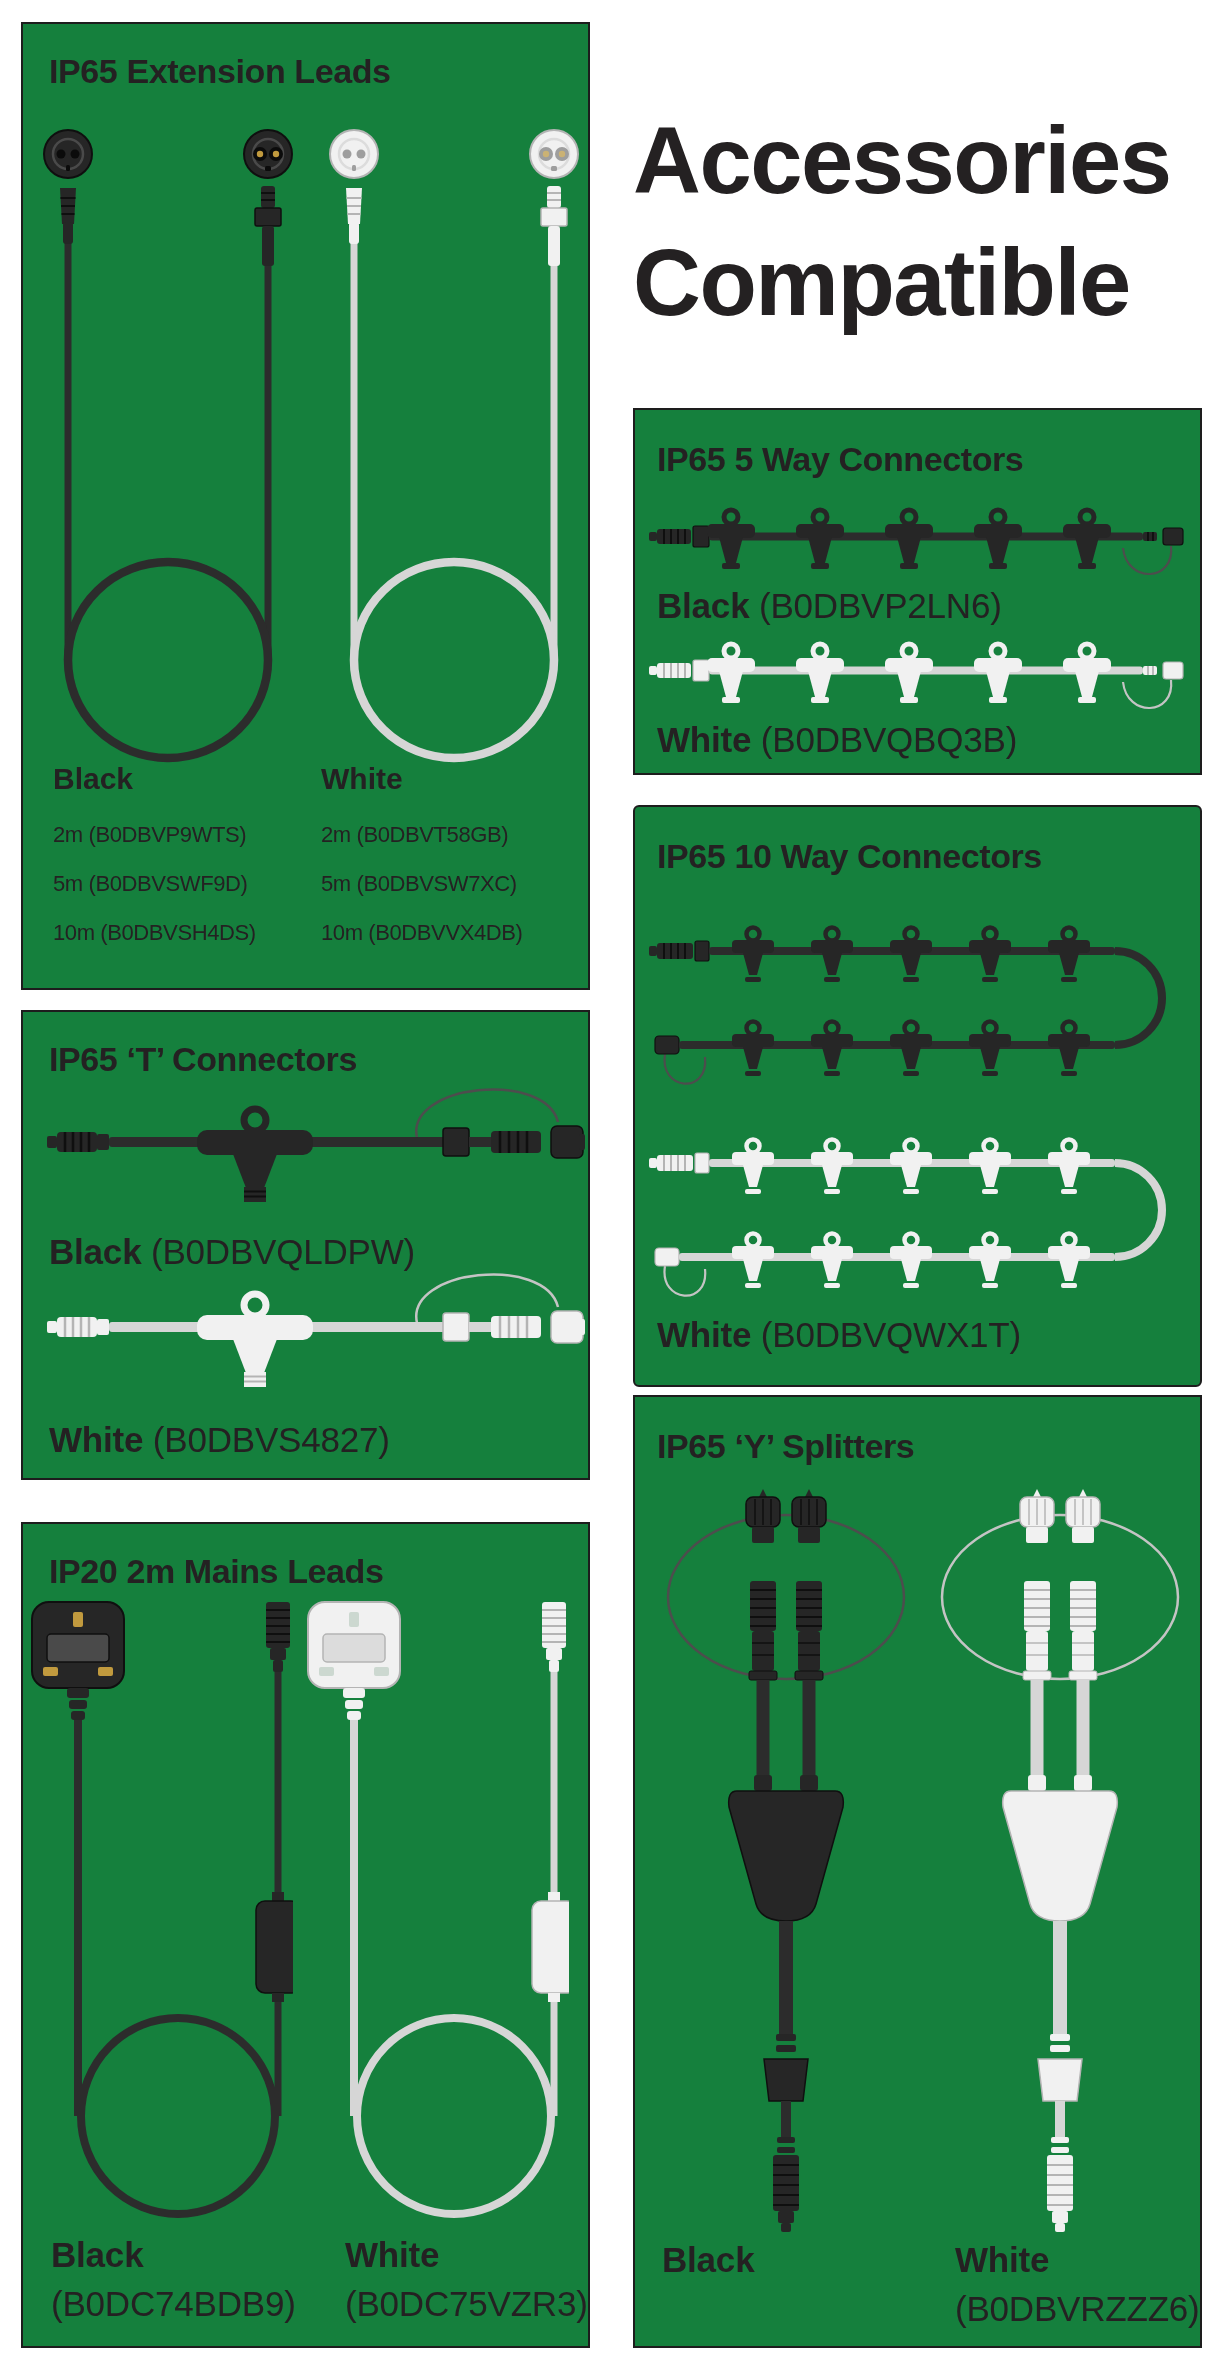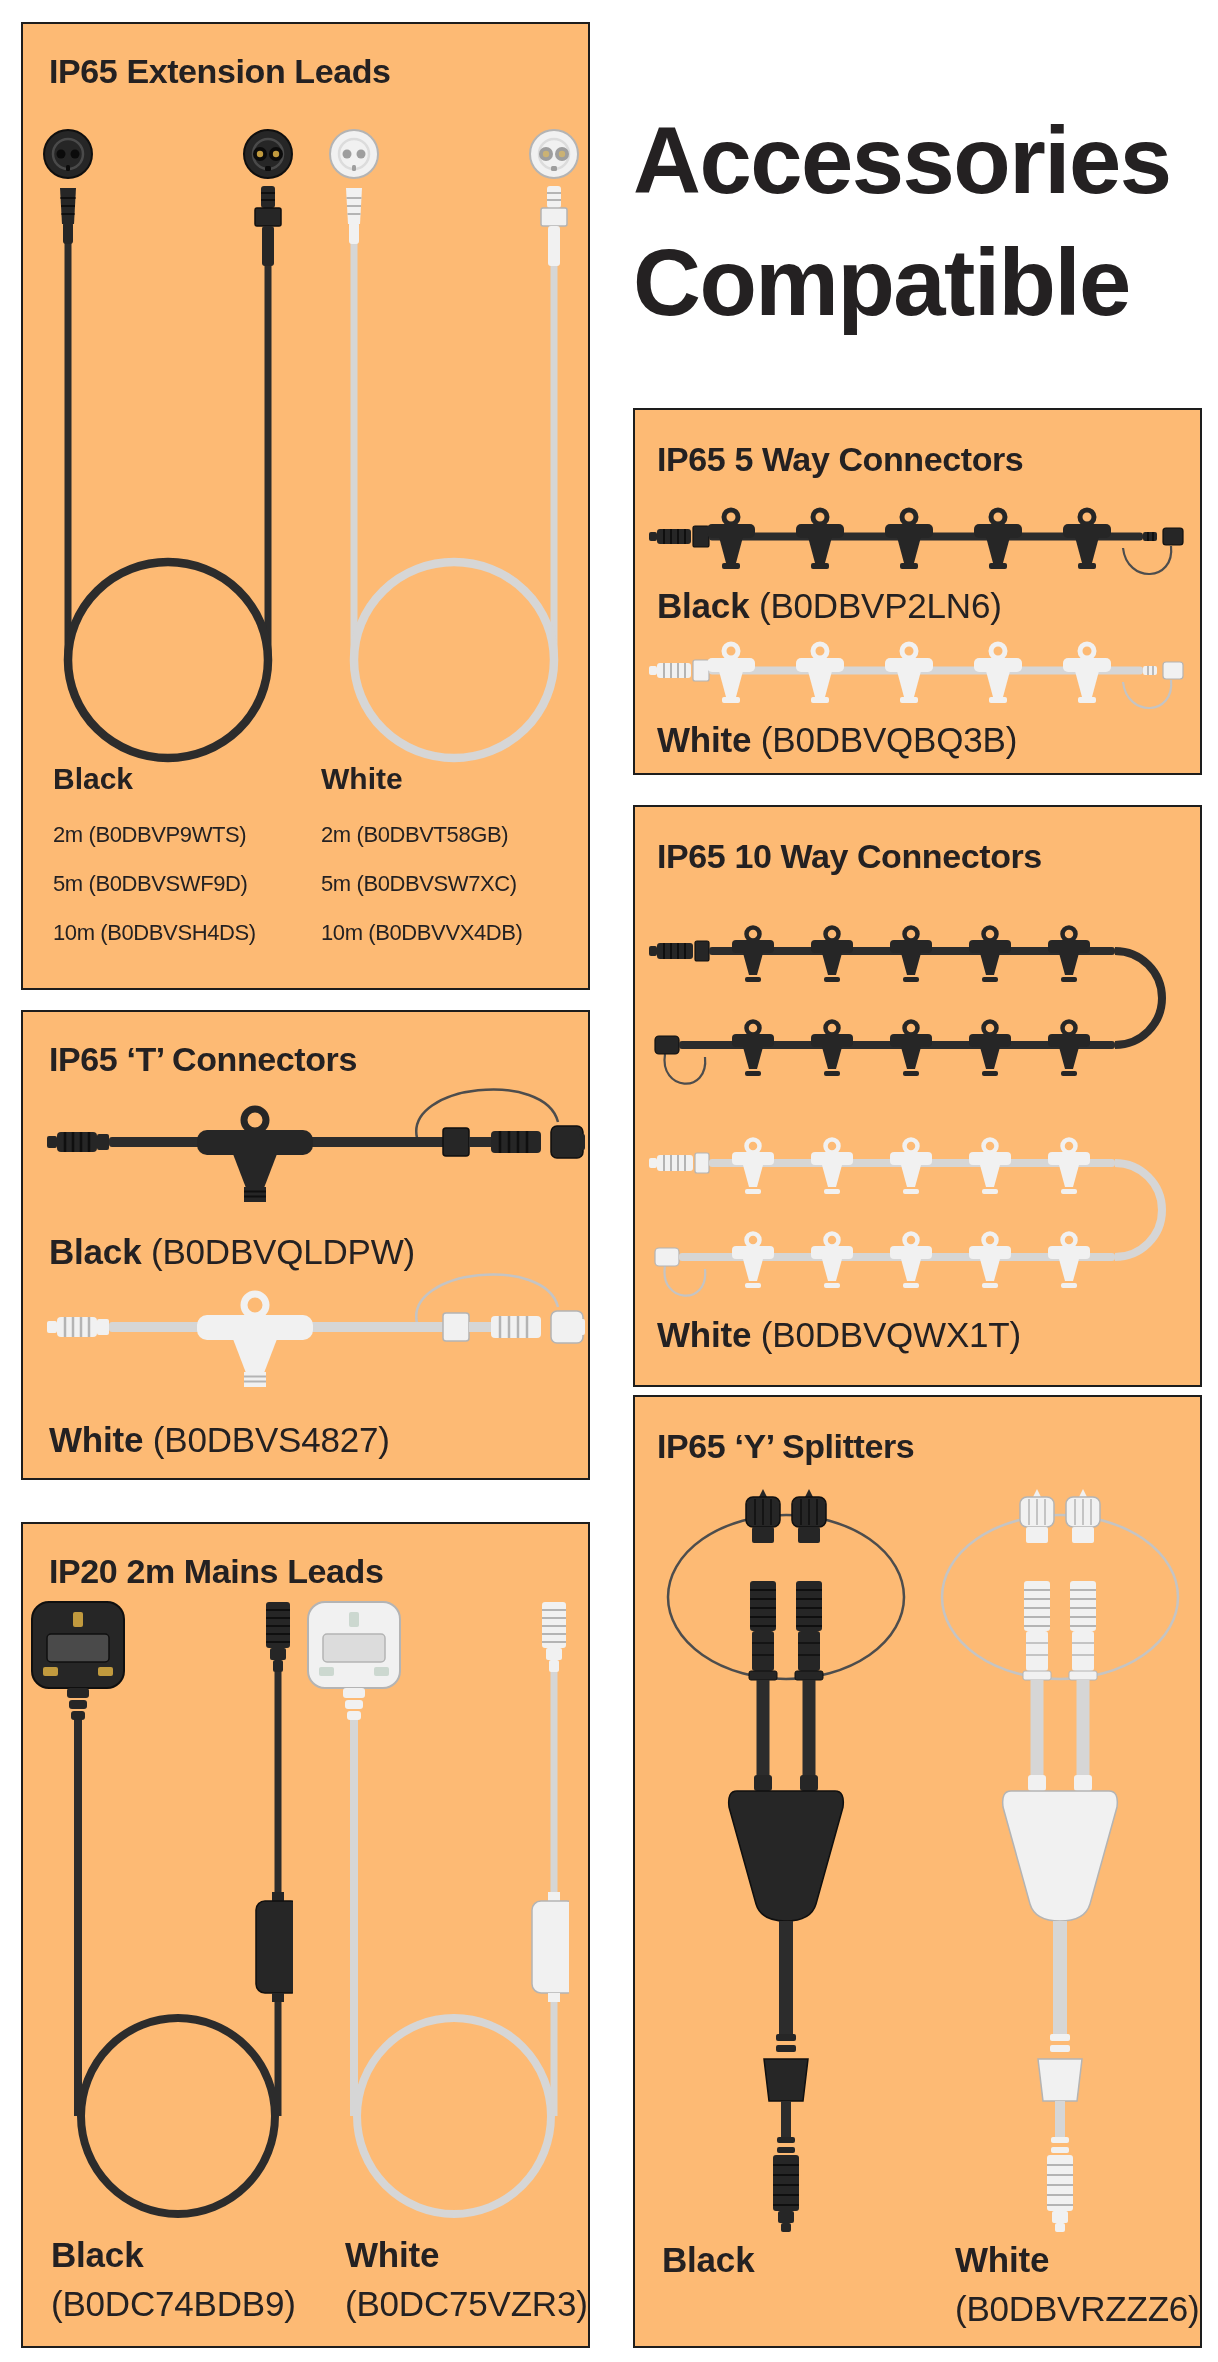--- a/index.html
+++ b/index.html
@@ -4,28 +4,28 @@
 <style>
   html,body{margin:0;padding:0;background:#fff;}
   body{
     width:1218px;height:2362px;position:relative;overflow:hidden;
     font-family:"Liberation Sans", sans-serif;
     color:var(--ink,#242122);
     -webkit-font-smoothing:antialiased;
   }
   .canvas{position:absolute;inset:0;background:var(--background,#ffffff);}
   .panel{
-    position:absolute;box-sizing:border-box;background:#fdba74;
+    position:absolute;box-sizing:border-box;background:#15803d;
     border:2.5px solid var(--panel-border,#1d1d1d);
   }
   #panel-ext   {left:21px;  top:22px;   width:569px; height:968px;}
   #panel-t     {left:21px;  top:1010px; width:569px; height:470px;}
   #panel-mains {left:21px;  top:1522px; width:569px; height:826px;}
   #panel-5way  {left:633px; top:408px;  width:569px; height:367px;}
-  #panel-10way {left:633px; top:805px;  width:569px; height:582px;}
+  #panel-10way {left:633px; top:805px;  width:569px; height:582px;border-radius:6px;}
   #panel-y     {left:633px; top:1395px; width:569px; height:953px;padding-left:32px;}
 
   .page-title{
     position:absolute;left:633px;top:100px;width:580px;
     font-size:94px;font-weight:bold;line-height:122px;letter-spacing:-1.5px;
   }
   .panel-heading{
     position:absolute;font-size:34px;font-weight:bold;letter-spacing:-0.4px;white-space:nowrap;
   }
   .lp .panel-heading{left:26px;top:28px;}

